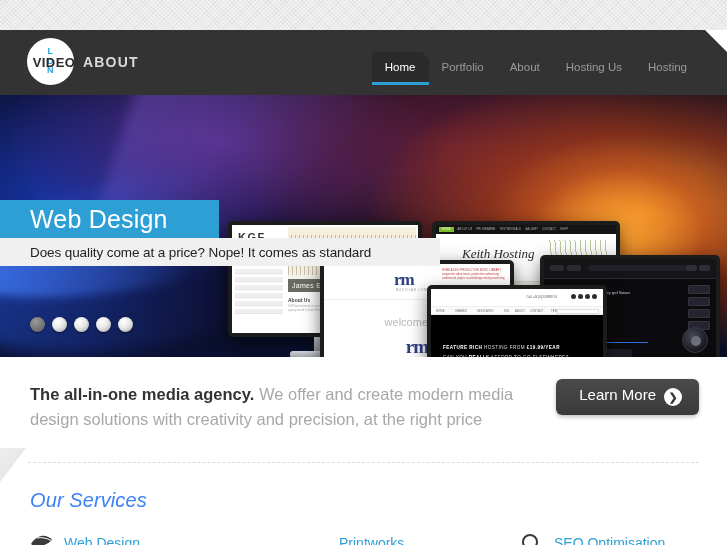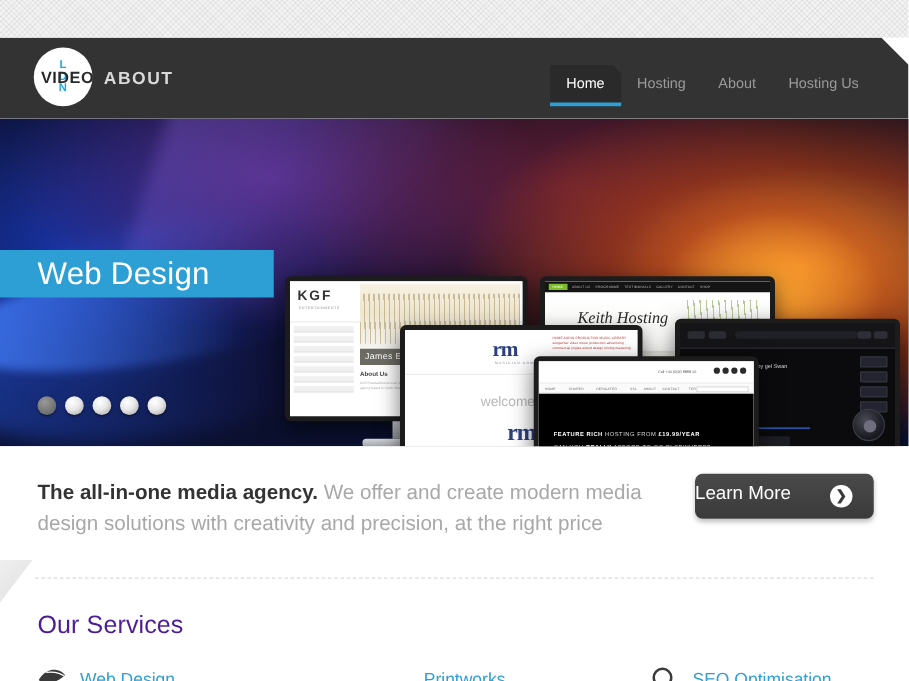--- a/index.html
+++ b/index.html
@@ -279,21 +279,21 @@
   }
   .intro-text b{ color:#333; font-weight:bold; }
 
   .learn{
     position:absolute; right:28px; top:22px; width:143px; height:36px;
     border-radius:6px; background:linear-gradient(180deg,#4a4a4a,#3a3a3a);
     box-shadow:0 2px 4px rgba(0,0,0,0.25);
     overflow:hidden;
   }
   .learn-label{
-    position:absolute; left:0; top:7px; width:100px; text-align:left;
+    position:absolute; left:0; top:7px; width:100px; text-align:right;
     color:#fff; font-size:15px; line-height:1.25;
   }
   .learn-arrow{
     position:absolute; right:17px; top:9px; width:18px; height:18px;
     border-radius:50%; background:#fff; color:#3a3a3a;
     font-size:11px; line-height:18px; text-align:center; font-weight:bold;
   }
 
   .sep{
     position:absolute; left:28px; top:462px; width:671px; height:0;
@@ -302,21 +302,21 @@
   .left-tab{
     position:absolute; left:0; top:448px; width:26px; height:34px;
     background:linear-gradient(135deg,#ededed 0%, #e3e3e3 60%, #ffffff 100%);
     clip-path:polygon(0 0, 100% 0, 0 100%);
     opacity:0.9;
   }
 
   
   .svc-head{
     position:absolute; left:30px; top:489px;
-    font-size:20px; color:#4c1d95; letter-spacing:0.1px;
+    font-size:20px; color:#3b82f6; letter-spacing:0.1px;font-style:italic;
   }
   .svc-row{
     position:absolute; left:30px; top:533px; width:680px;
     display:flex;
   }
   .svc{ display:flex; align-items:flex-start; gap:10px; }
   .svc:nth-child(1){ width:275px; }
   .svc:nth-child(2){ width:215px; }
   .svc:nth-child(3){ width:190px; }
   .svc-title{
@@ -347,23 +347,24 @@
           <span>D</span>
           <span>N</span>
         </div>
         <div class="logo-media">VIDEO</div>
       </div>
       <div class="logo-agency">ABOUT</div>
     </div>
 
     <div class="nav">
       <a href="#" class="active">Home</a>
-      <a href="#">Hosting</a>
+      <a href="#">Portfolio</a>
       <a href="#">About</a>
       <a href="#">Hosting Us</a>
+      <a href="#">Hosting</a>
     </div>
   </div>
 
   <div class="hero">
     <div class="hero-swoosh"></div>
     <div class="hero-swoosh2"></div>
     <div class="hero-ray"></div>
     <div class="hero-glow-r"></div>
 
     <div class="mon" id="mon1">
@@ -496,20 +497,21 @@
             <div class="l2h-h1"><b>FEATURE RICH</b><span> HOSTING FROM </span><b>£19.99/YEAR</b></div>
             <div class="l2h-h2"><span>CAN YOU </span><b>REALLY</b><span> AFFORD TO GO ELSEWHERE?</span></div>
 
           </div>
         </div>
       </div>
 
     </div>
 
     <div class="cap-title">Web Design</div>
+    <div class="cap-sub">Does quality come at a price? Nope! It comes as standard</div>
 
     <div class="dots">
       <i class="on"></i>
       <i></i>
       <i></i>
       <i></i>
       <i></i>
     </div>
   </div>
 

